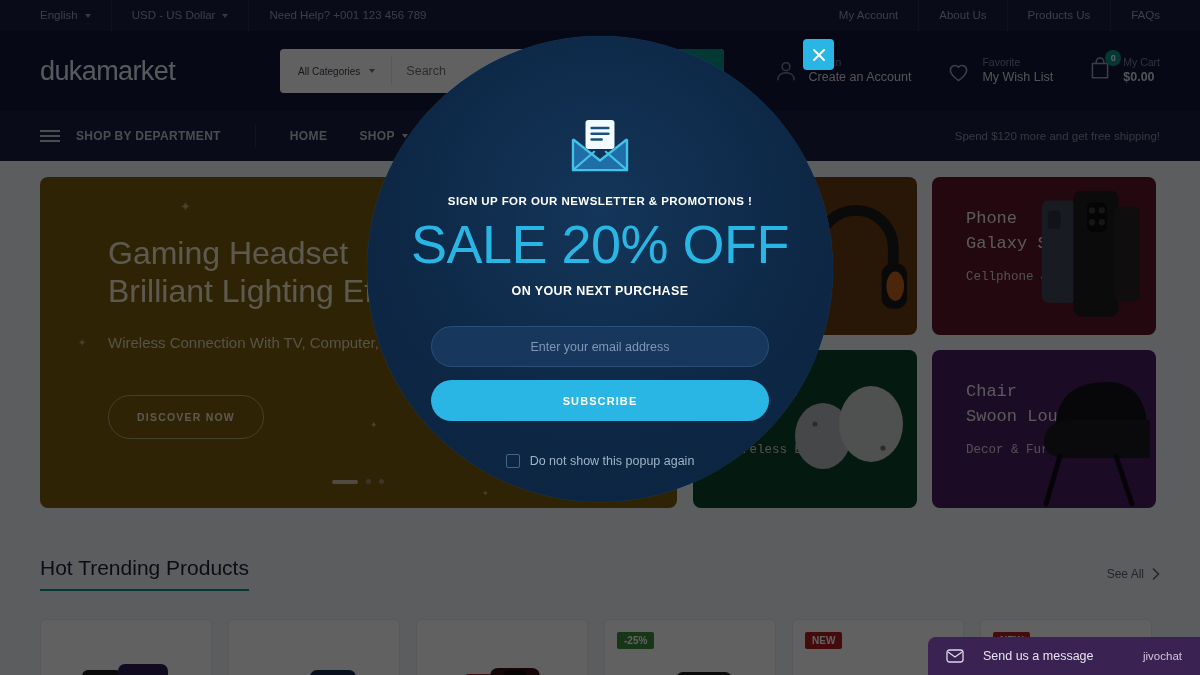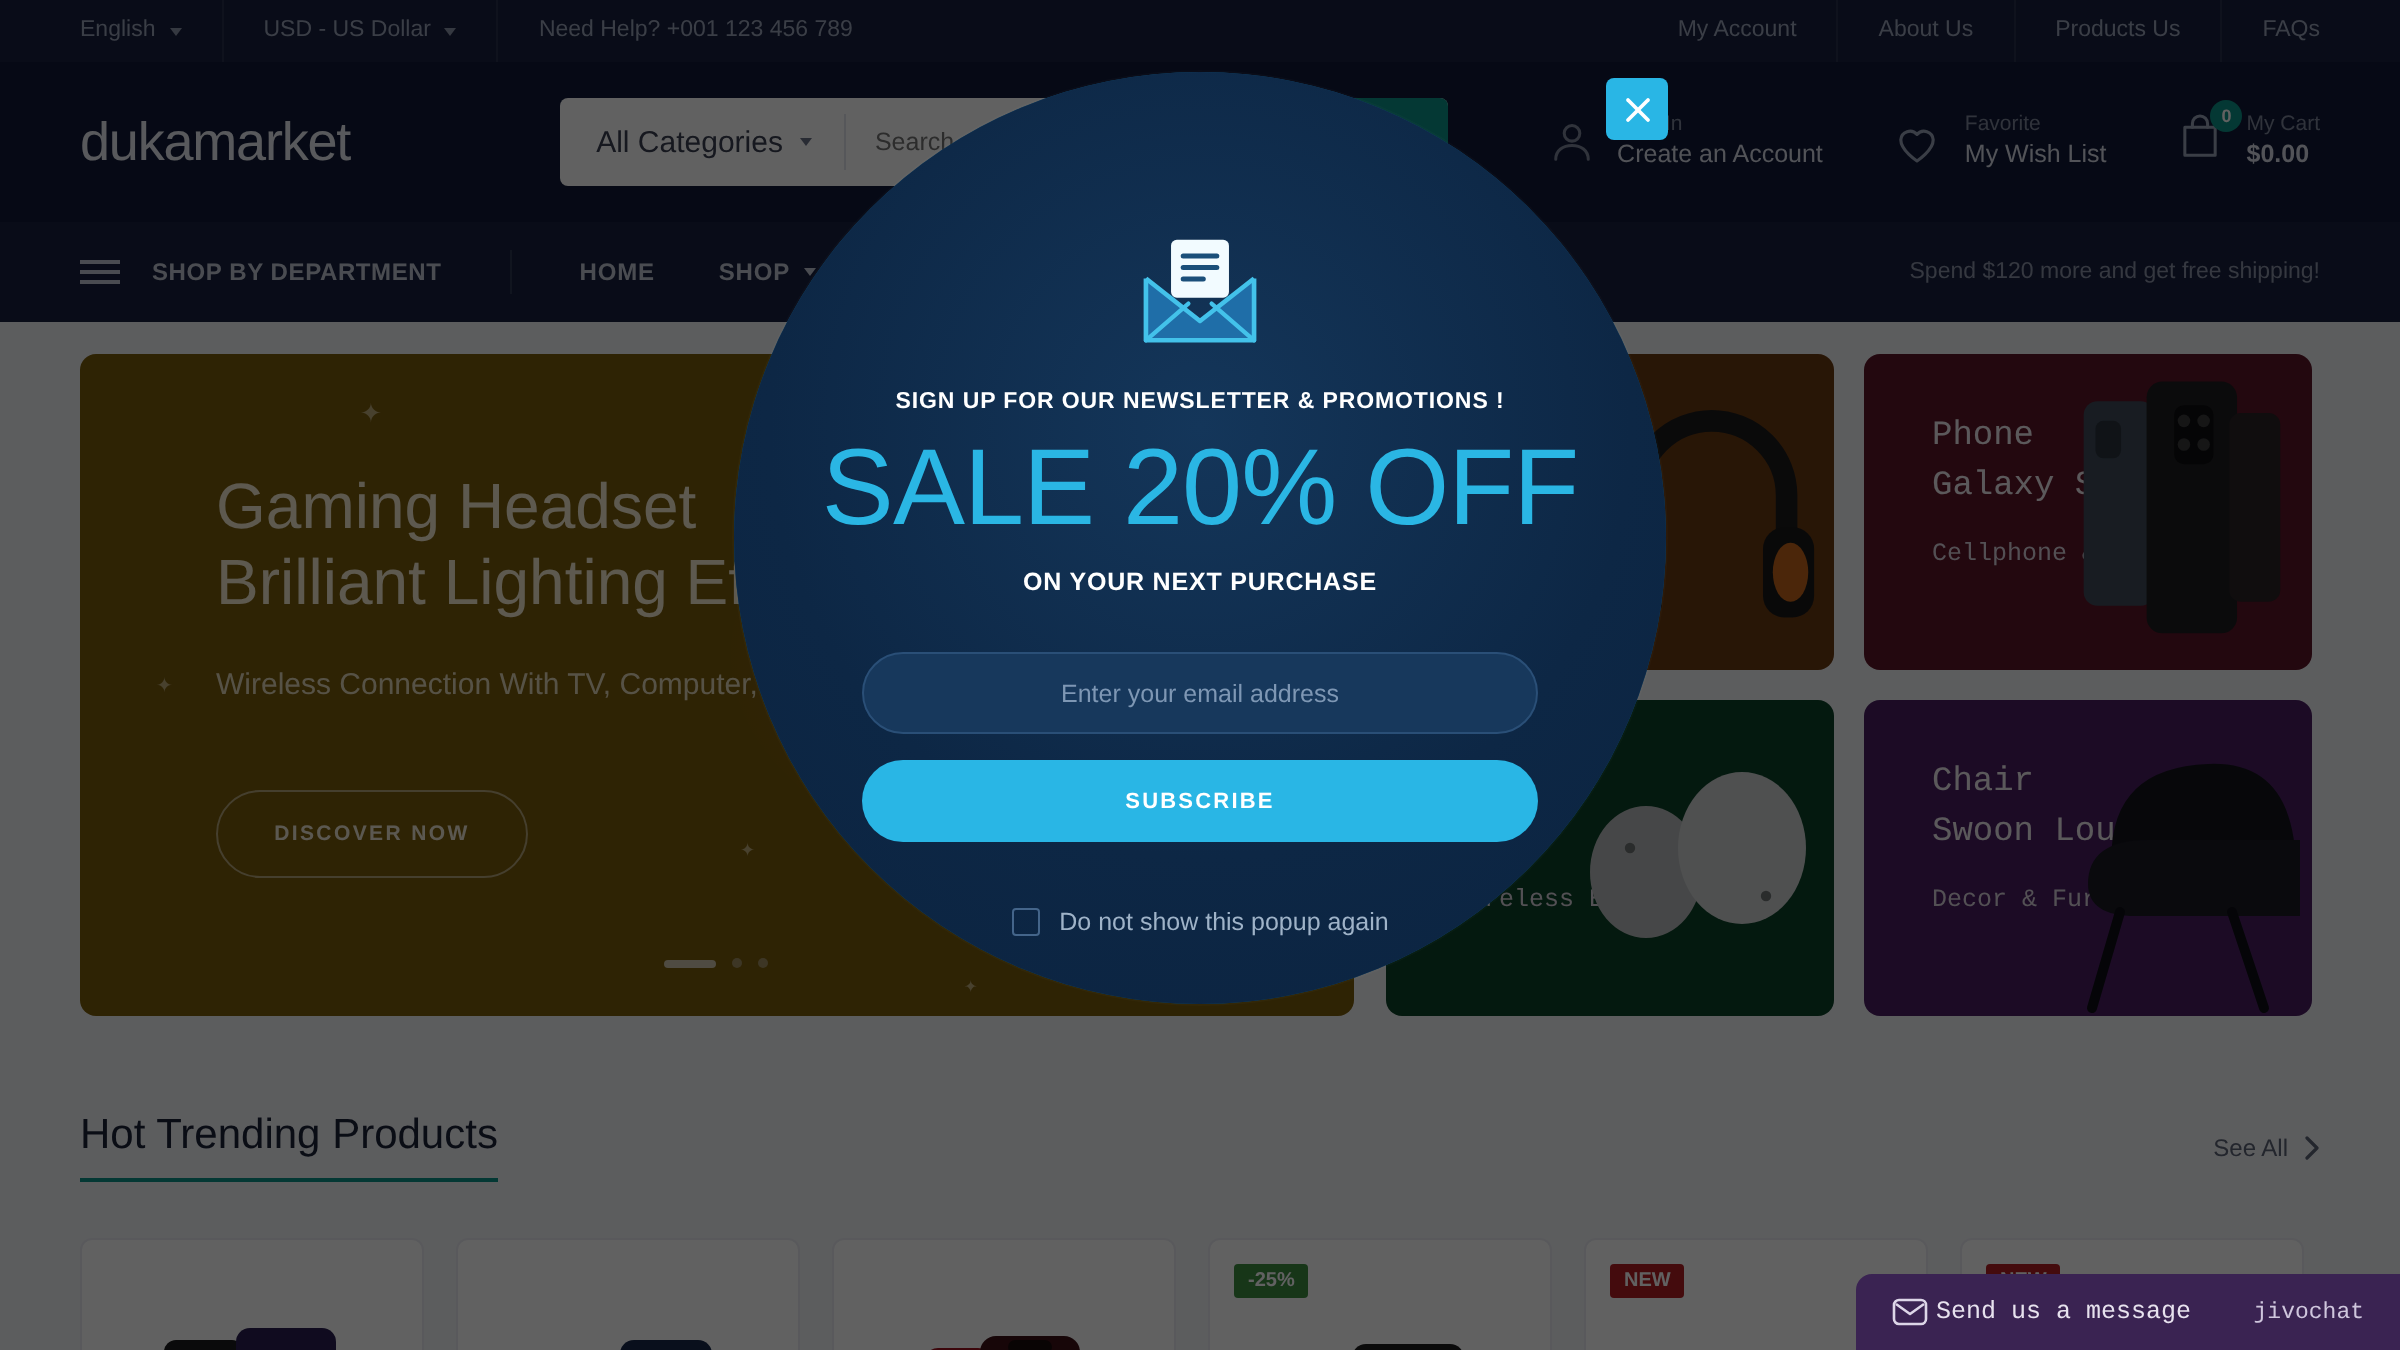--- a/index.html
+++ b/index.html
@@ -39,21 +39,21 @@
     height: 80px; background: #111a38; display: flex; align-items: center;
     padding: 0 40px; position: relative;
   }
   .logo { font-size: 27px; color: #e8eaf1; letter-spacing: -0.6px; font-weight: 300; }
   .searchwrap {
     margin-left: 105px; display: flex; align-items: center;
     background: #fff; border-radius: 4px; height: 44px; width: 444px; overflow: hidden;
   }
   .cat-select {
     display: flex; align-items: center; gap: 9px; padding: 0 16px 0 18px;
-    font-size: 15px; color: #3a3f51; height: 28px; border-right: 1px solid #e3e5ec; white-space: nowrap;
+    font-size: 10px; color: #3a3f51; height: 28px; border-right: 1px solid #e3e5ec; white-space: nowrap;
   }
   .search-input { flex: 1; border: none; outline: none; padding: 0 14px; font-size: 12.5px; color: #8a8f9e; font-family: inherit; background: transparent; }
   .search-btn { width: 52px; height: 44px; background: #0d9488; display:flex; align-items:center; justify-content:center; }
   .hdr-right { margin-left: auto; display: flex; align-items: center; gap: 34px; }
   .hdr-act { display: flex; align-items: center; gap: 10px; color: #c6cbd9; }
   .hdr-act .l1 { font-size: 10.5px; color: #7e869c; line-height: 1.25; }
   .hdr-act .l2 { font-size: 12.5px; color: #d7dbe6; line-height: 1.3; }
   .hdr-act .l2.bold { font-weight: bold; }
   .cart-ico { position: relative; }
   .cart-badge {
@@ -155,21 +155,21 @@
   .pop-close {
     position: absolute; left: 803px; top: 39px; width: 31px; height: 31px; border-radius: 4px;
     background: #29b6e5; display: flex; align-items: center; justify-content: center;
     pointer-events: auto; z-index: 70; cursor: pointer;
   }
 
   
   .chat {
     position: absolute; right: 0; bottom: 0; z-index: 55;
     width: 272px; height: 38px; background: #3a2352; border-radius: 8px 0 0 0;
-    display: flex; align-items: center; padding: 0 18px; gap: 4px; color: #e7e2ee; font-family: Liberation Mono, monospace;
+    display: flex; align-items: center; padding: 0 18px; gap: 19px; color: #e7e2ee;
   }
   .chat .label { font-size: 12.5px; }
   .chat .brand { margin-left: auto; font-size: 11.5px; color: #cfc6dd; }
 </style>
 </head>
 <body>
 
 <div id="page">
 
   <div id="site">

